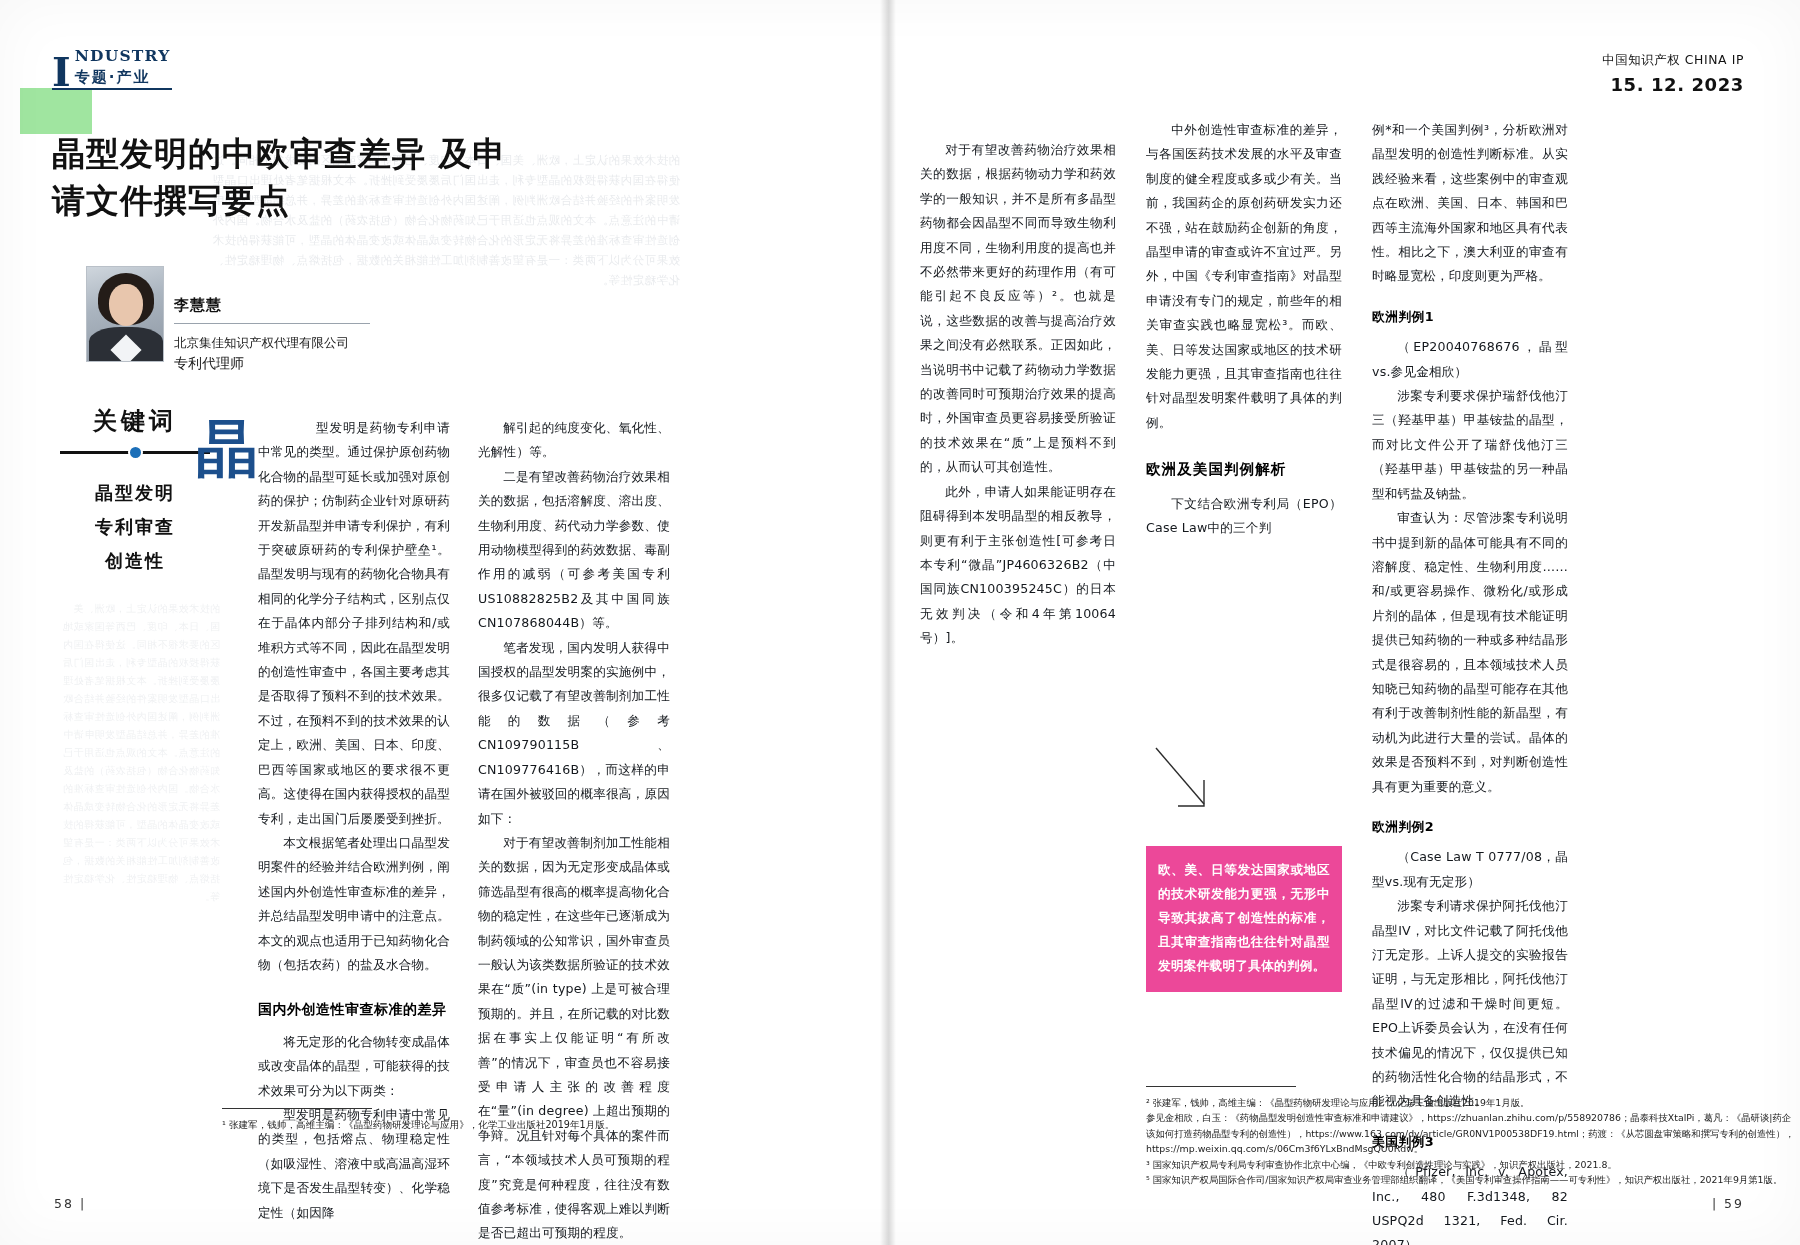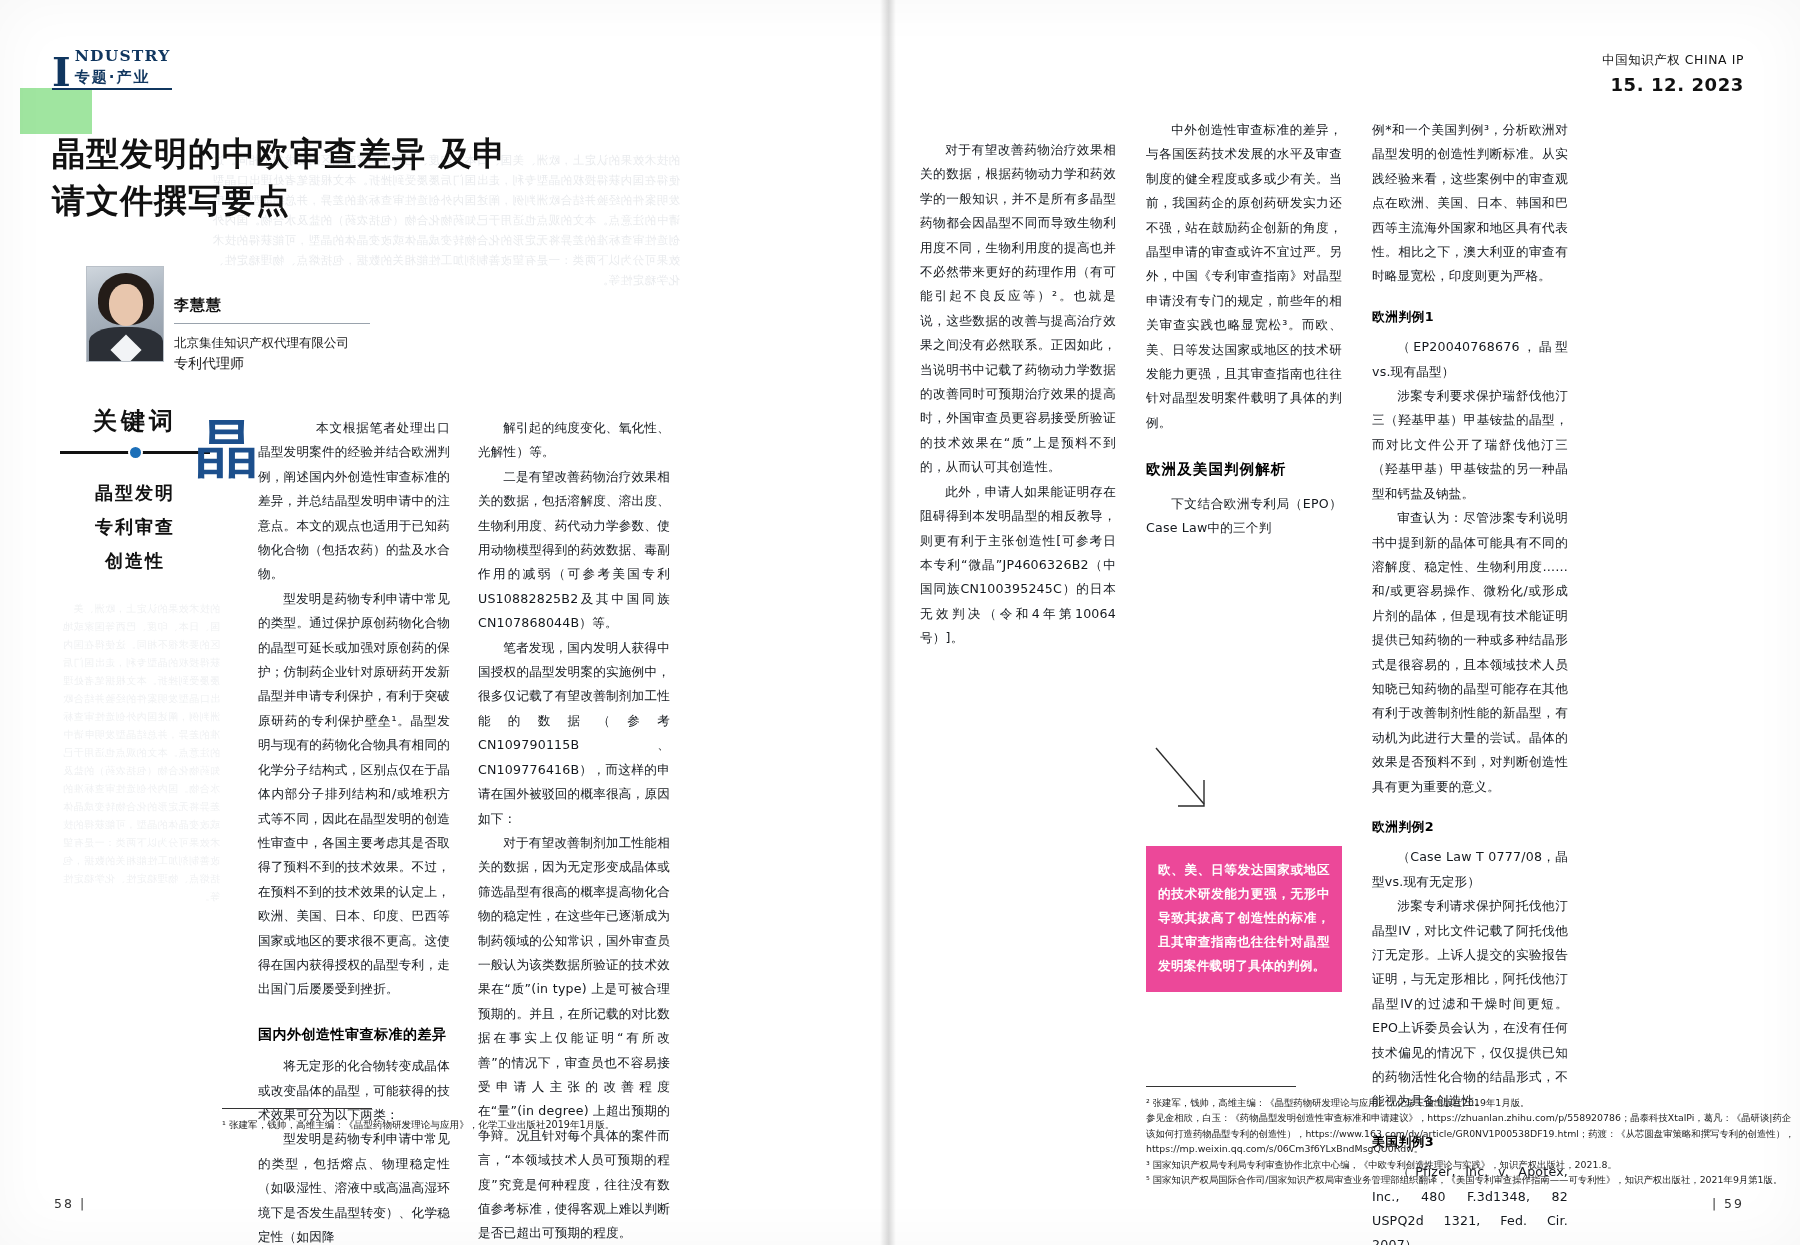--- a/index.html
+++ b/index.html
@@ -263,22 +263,22 @@
     <div class="kw-list">
       <div class="kw-item">晶型发明</div>
       <div class="kw-item">专利审查</div>
       <div class="kw-item">创造性</div>
     </div>
   </div>
 
   <div id="dropcap">晶</div>
 
   <div class="col" id="L-col1">
+    <p>型发明是药物专利申请中常见的类型。通过保护原创药物化合物的晶型可延长或加强对原创药的保护；仿制药企业针对原研药开发新晶型并申请专利保护，有利于突破原研药的专利保护壁垒¹。晶型发明与现有的药物化合物具有相同的化学分子结构式，区别点仅在于晶体内部分子排列结构和/或堆积方式等不同，因此在晶型发明的创造性审查中，各国主要考虑其是否取得了预料不到的技术效果。不过，在预料不到的技术效果的认定上，欧洲、美国、日本、印度、巴西等国家或地区的要求很不更高。这使得在国内获得授权的晶型专利，走出国门后屡屡受到挫折。</p>
     <p>本文根据笔者处理出口晶型发明案件的经验并结合欧洲判例，阐述国内外创造性审查标准的差异，并总结晶型发明申请中的注意点。本文的观点也适用于已知药物化合物（包括农药）的盐及水合物。</p>
-    <p>型发明是药物专利申请中常见的类型。通过保护原创药物化合物的晶型可延长或加强对原创药的保护；仿制药企业针对原研药开发新晶型并申请专利保护，有利于突破原研药的专利保护壁垒¹。晶型发明与现有的药物化合物具有相同的化学分子结构式，区别点仅在于晶体内部分子排列结构和/或堆积方式等不同，因此在晶型发明的创造性审查中，各国主要考虑其是否取得了预料不到的技术效果。不过，在预料不到的技术效果的认定上，欧洲、美国、日本、印度、巴西等国家或地区的要求很不更高。这使得在国内获得授权的晶型专利，走出国门后屡屡受到挫折。</p>
     <h3>国内外创造性审查标准的差异</h3>
     <p>将无定形的化合物转变成晶体或改变晶体的晶型，可能获得的技术效果可分为以下两类：</p>
     <p>型发明是药物专利申请中常见的类型，包括熔点、物理稳定性（如吸湿性、溶液中或高温高湿环境下是否发生晶型转变）、化学稳定性（如因降</p>
   </div>
 
   <div class="col" id="L-col2">
     <p>解引起的纯度变化、氧化性、光解性）等。</p>
     <p>二是有望改善药物治疗效果相关的数据，包括溶解度、溶出度、生物利用度、药代动力学参数、使用动物模型得到的药效数据、毒副作用的减弱（可参考美国专利US10882825B2及其中国同族CN107868044B）等。</p>
     <p>笔者发现，国内发明人获得中国授权的晶型发明案的实施例中，很多仅记载了有望改善制剂加工性能的数据（参考CN109790115B、CN109776416B），而这样的申请在国外被驳回的概率很高，原因如下：</p>
     <p>对于有望改善制剂加工性能相关的数据，因为无定形变成晶体或筛选晶型有很高的概率提高物化合物的稳定性，在这些年已逐渐成为制药领域的公知常识，国外审查员一般认为该类数据所验证的技术效果在“质”(in type) 上是可被合理预期的。并且，在所记载的对比数据在事实上仅能证明“有所改善”的情况下，审查员也不容易接受申请人主张的改善程度在“量”(in degree) 上超出预期的争辩。况且针对每个具体的案件而言，“本领域技术人员可预期的程度”究竟是何种程度，往往没有数值参考标准，使得客观上难以判断是否已超出可预期的程度。</p>
@@ -311,21 +311,21 @@
     <path d="M4 6 L52 62" stroke="#2b2b2b" stroke-width="1.4" fill="none"></path>
     <path d="M52 38 L52 64 L26 64" stroke="#2b2b2b" stroke-width="1.4" fill="none"></path>
   </svg>
 
   <div id="pullbox">欧、美、日等发达国家或地区的技术研发能力更强，无形中导致其拔高了创造性的标准，且其审查指南也往往针对晶型发明案件载明了具体的判例。</div>
 
   <div class="col" id="R-col3">
     <p class="noind">例*和一个美国判例³，分析欧洲对晶型发明的创造性判断标准。从实践经验来看，这些案例中的审查观点在欧洲、美国、日本、韩国和巴西等主流海外国家和地区具有代表性。相比之下，澳大利亚的审查有时略显宽松，印度则更为严格。</p>
 
     <h4>欧洲判例1</h4>
-    <p>（EP20040768676，晶型vs.现有晶型）</p>
+    <p>（EP20040768676，晶型vs.参见金相欣）</p>
     <p>涉案专利要求保护瑞舒伐他汀三（羟基甲基）甲基铵盐的晶型，而对比文件公开了瑞舒伐他汀三（羟基甲基）甲基铵盐的另一种晶型和钙盐及钠盐。</p>
     <p>审查认为：尽管涉案专利说明书中提到新的晶体可能具有不同的溶解度、稳定性、生物利用度……和/或更容易操作、微粉化/或形成片剂的晶体，但是现有技术能证明提供已知药物的一种或多种结晶形式是很容易的，且本领域技术人员知晓已知药物的晶型可能存在其他有利于改善制剂性能的新晶型，有动机为此进行大量的尝试。晶体的效果是否预料不到，对判断创造性具有更为重要的意义。</p>
 
     <h4>欧洲判例2</h4>
     <p>（Case Law T 0777/08，晶型vs.现有无定形）</p>
     <p>涉案专利请求保护阿托伐他汀晶型IV，对比文件记载了阿托伐他汀无定形。上诉人提交的实验报告证明，与无定形相比，阿托伐他汀晶型IV的过滤和干燥时间更短。EPO上诉委员会认为，在没有任何技术偏见的情况下，仅仅提供已知的药物活性化合物的结晶形式，不能视为具备创造性。</p>
 
     <h4>美国判例3</h4>
     <p>（Pfizer, Inc. v. Apotex, Inc., 480 F.3d1348, 82 USPQ2d 1321, Fed. Cir. 2007）</p>
 

